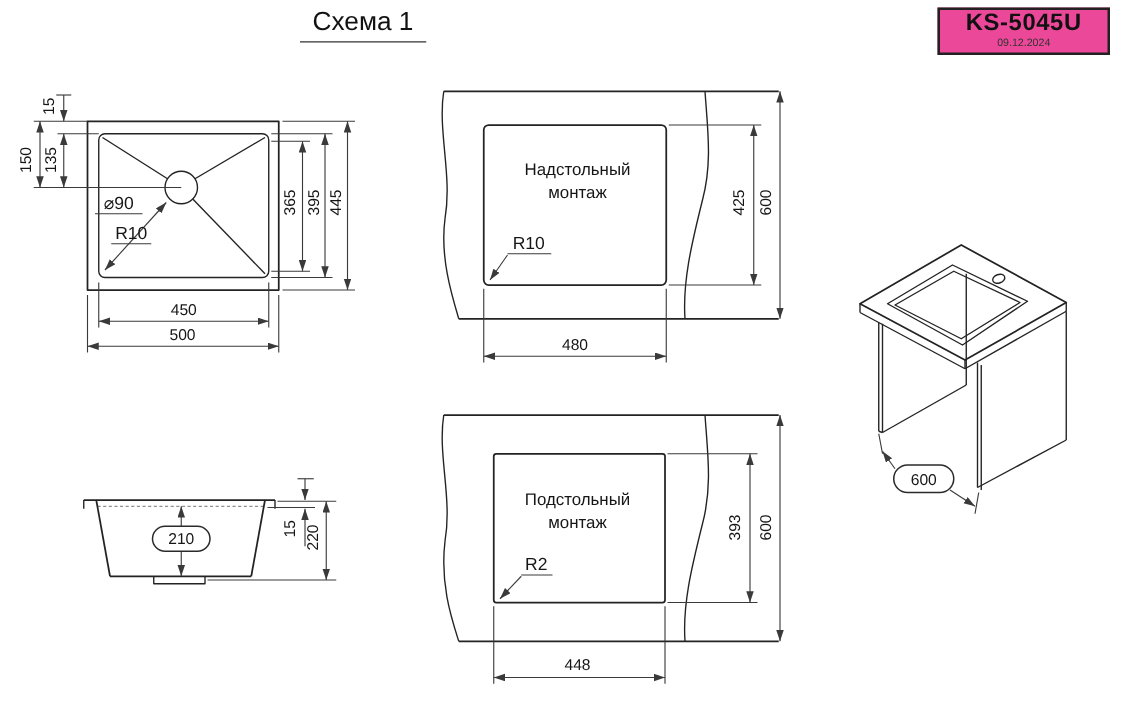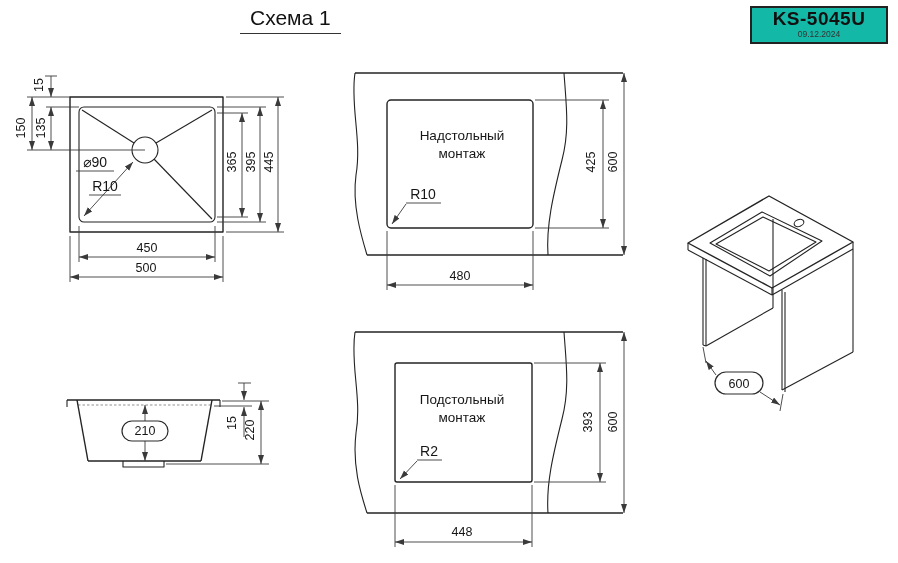--- a/index.html
+++ b/index.html
@@ -2,21 +2,21 @@
 <html><head>
 <meta charset="utf-8">
 <style>
   html,body{margin:0;padding:0;background:#fff;}
   .sheet{position:relative;width:898px;height:563px;background:#fff;overflow:hidden;
          font-family:"Liberation Sans","DejaVu Sans",sans-serif;}
   .sheet-title{position:absolute;left:240px;top:6px;width:160px;
          font-size:21px;color:#111;}
   .sheet-title span{display:inline-block;border-bottom:1.5px solid #333;padding:0 10px 3px 10px;}
   .stamp{position:absolute;left:750px;top:6px;width:138px;height:38px;border:2px solid #222;
-         box-sizing:border-box;text-align:center;background:#14b8a6;}
+         box-sizing:border-box;text-align:center;background:#ec4899;}
   .stamp .model{font-size:19px;font-weight:700;color:#111;line-height:22px;letter-spacing:.5px;}
   .stamp .date{font-size:8.5px;color:#333;line-height:9px;}
   svg{position:absolute;left:0;top:0;}
   .obj{stroke:#232323;stroke-width:1.4;fill:none;stroke-linejoin:round;}
   .obj2{stroke:#232323;stroke-width:1.1;fill:none;stroke-linejoin:round;}
   .dim{stroke:#3a3a3a;stroke-width:0.9;fill:none;}
   .dash{stroke:#8f8f8f;stroke-width:1;stroke-dasharray:2.5 2;fill:none;}
   text{fill:#161616;}
   .dimtxt{font-size:12.5px;}
   .note{font-size:14px;}

